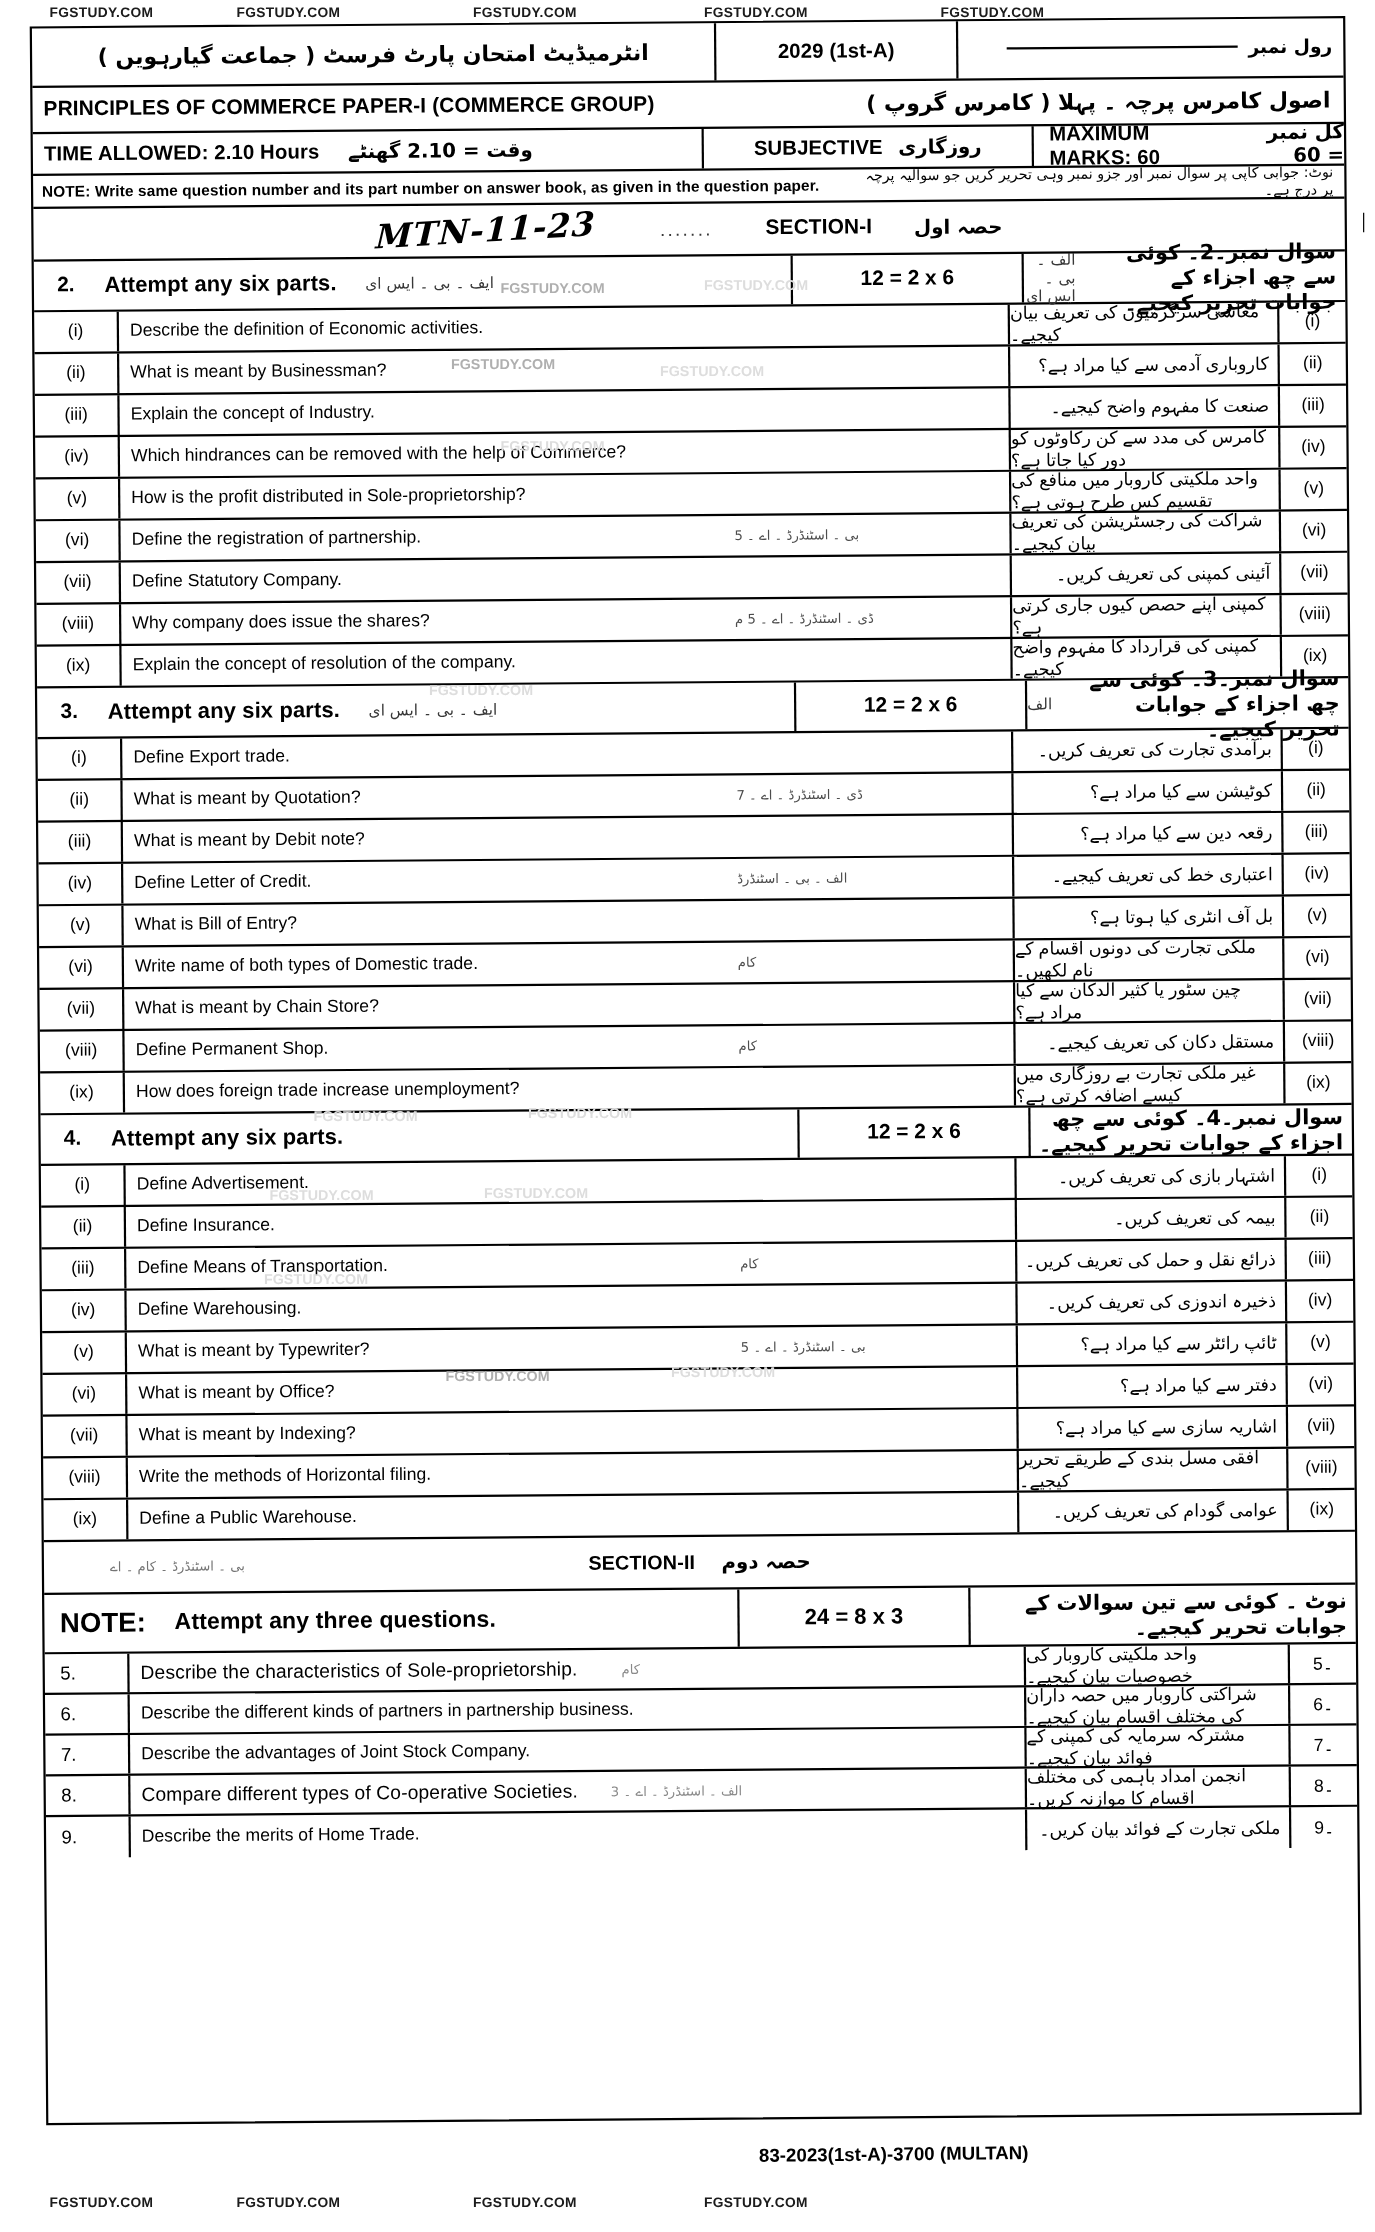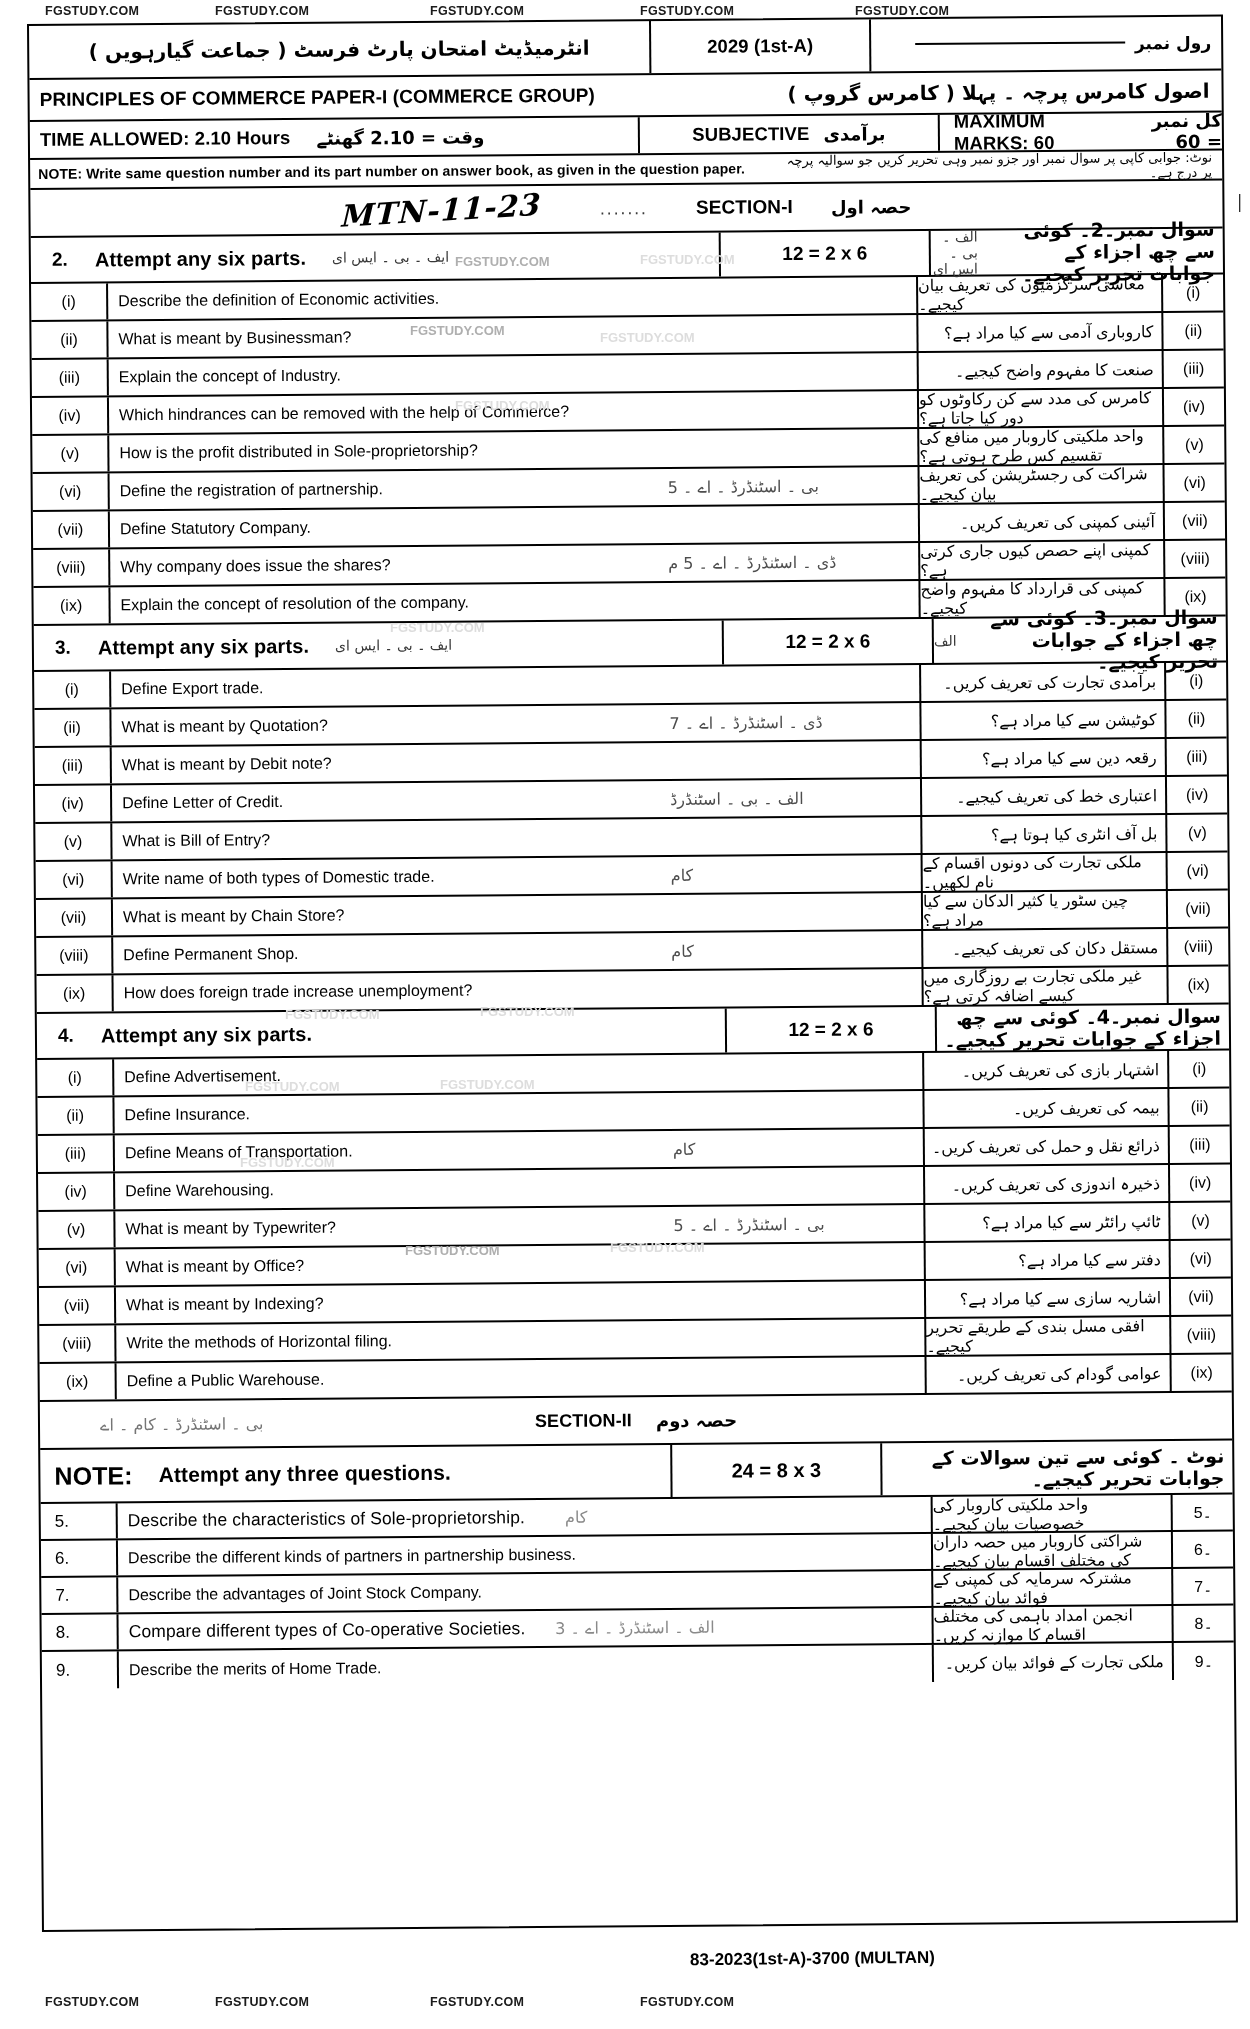--- a/index.html
+++ b/index.html
@@ -78,21 +78,21 @@
   .noteq{height:54px;}
   .noteq .c-note{width:630px;padding-left:14px;gap:26px;}
   .noteq .c-marks{width:210px;justify-content:center;font-weight:bold;font-size:20px;}
   .noteq .c-ur{flex:1;justify-content:flex-end;padding-right:8px;}
 
   .eng{font-size:17.5px;letter-spacing:.1px;}
   .eng.b{font-weight:bold;font-size:18.5px;}
   .ur{font-family:"DejaVu Sans","Liberation Sans",sans-serif;font-size:17px;direction:rtl;}
   .ur.b{font-weight:bold;font-size:18px;}
   .ur.sm{font-size:14px;color:#a21caf;}
-  .ur.tiny{font-size:16px;color:#555;}
+  .ur.tiny{font-size:12px;color:#555;}
 
   .roll-line{display:inline-block;border-bottom:2px solid #000;width:210px;height:1px;margin-bottom:4px;}
   .dotted{letter-spacing:2px;}
 
   .handwrite{
     font-family:"DejaVu Serif","Liberation Serif",serif;
     font-size:30px;font-style:italic;font-weight:bold;
     transform:rotate(-3deg) skewX(-6deg);
     display:inline-block;letter-spacing:1px;
   }
@@ -139,21 +139,21 @@
       </div>
     </div>
 
     <div class="row hdr3">
       <div class="cell c-time">
         <span class="eng b">TIME ALLOWED: 2.10  Hours</span>
         <span class="ur b" style="margin-left:26px;">وقت = 2.10 گھنٹے</span>
       </div>
       <div class="cell c-subj bl">
         <span class="eng b">SUBJECTIVE</span>
-        <span class="ur b" style="margin-left:14px;">برآمدی</span>
+        <span class="ur b" style="margin-left:14px;">روزگاری</span>
       </div>
       <div class="cell c-marks bl">
         <span class="eng b">MAXIMUM MARKS: 60</span>
         <span class="ur b" style="margin-left:30px;">کل نمبر = 60</span>
       </div>
     </div>
 
     <div class="row noterow">
       <div class="cell c-note">
         <span class="eng b" style="font-size:14px;">NOTE: Write same question number and its part number on answer book, as given in the question paper.</span>

